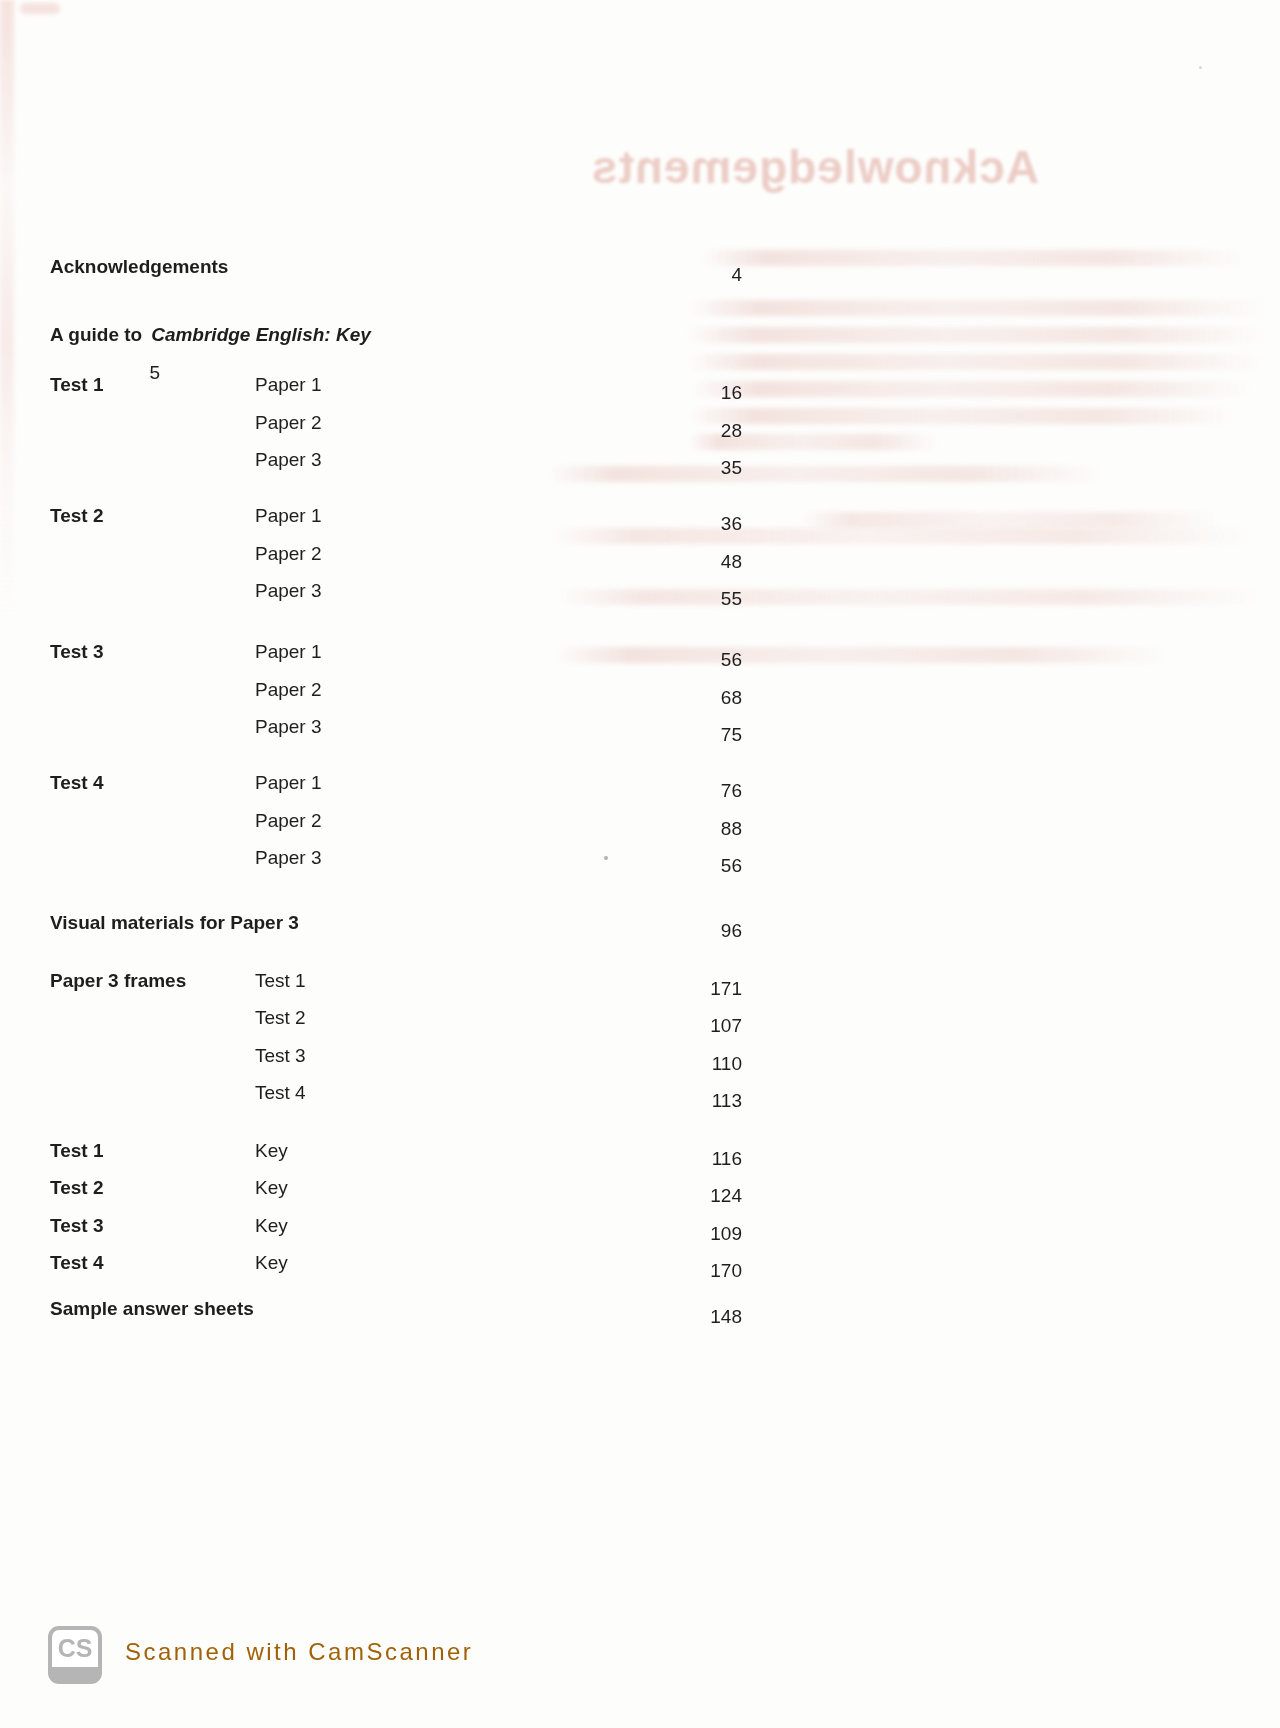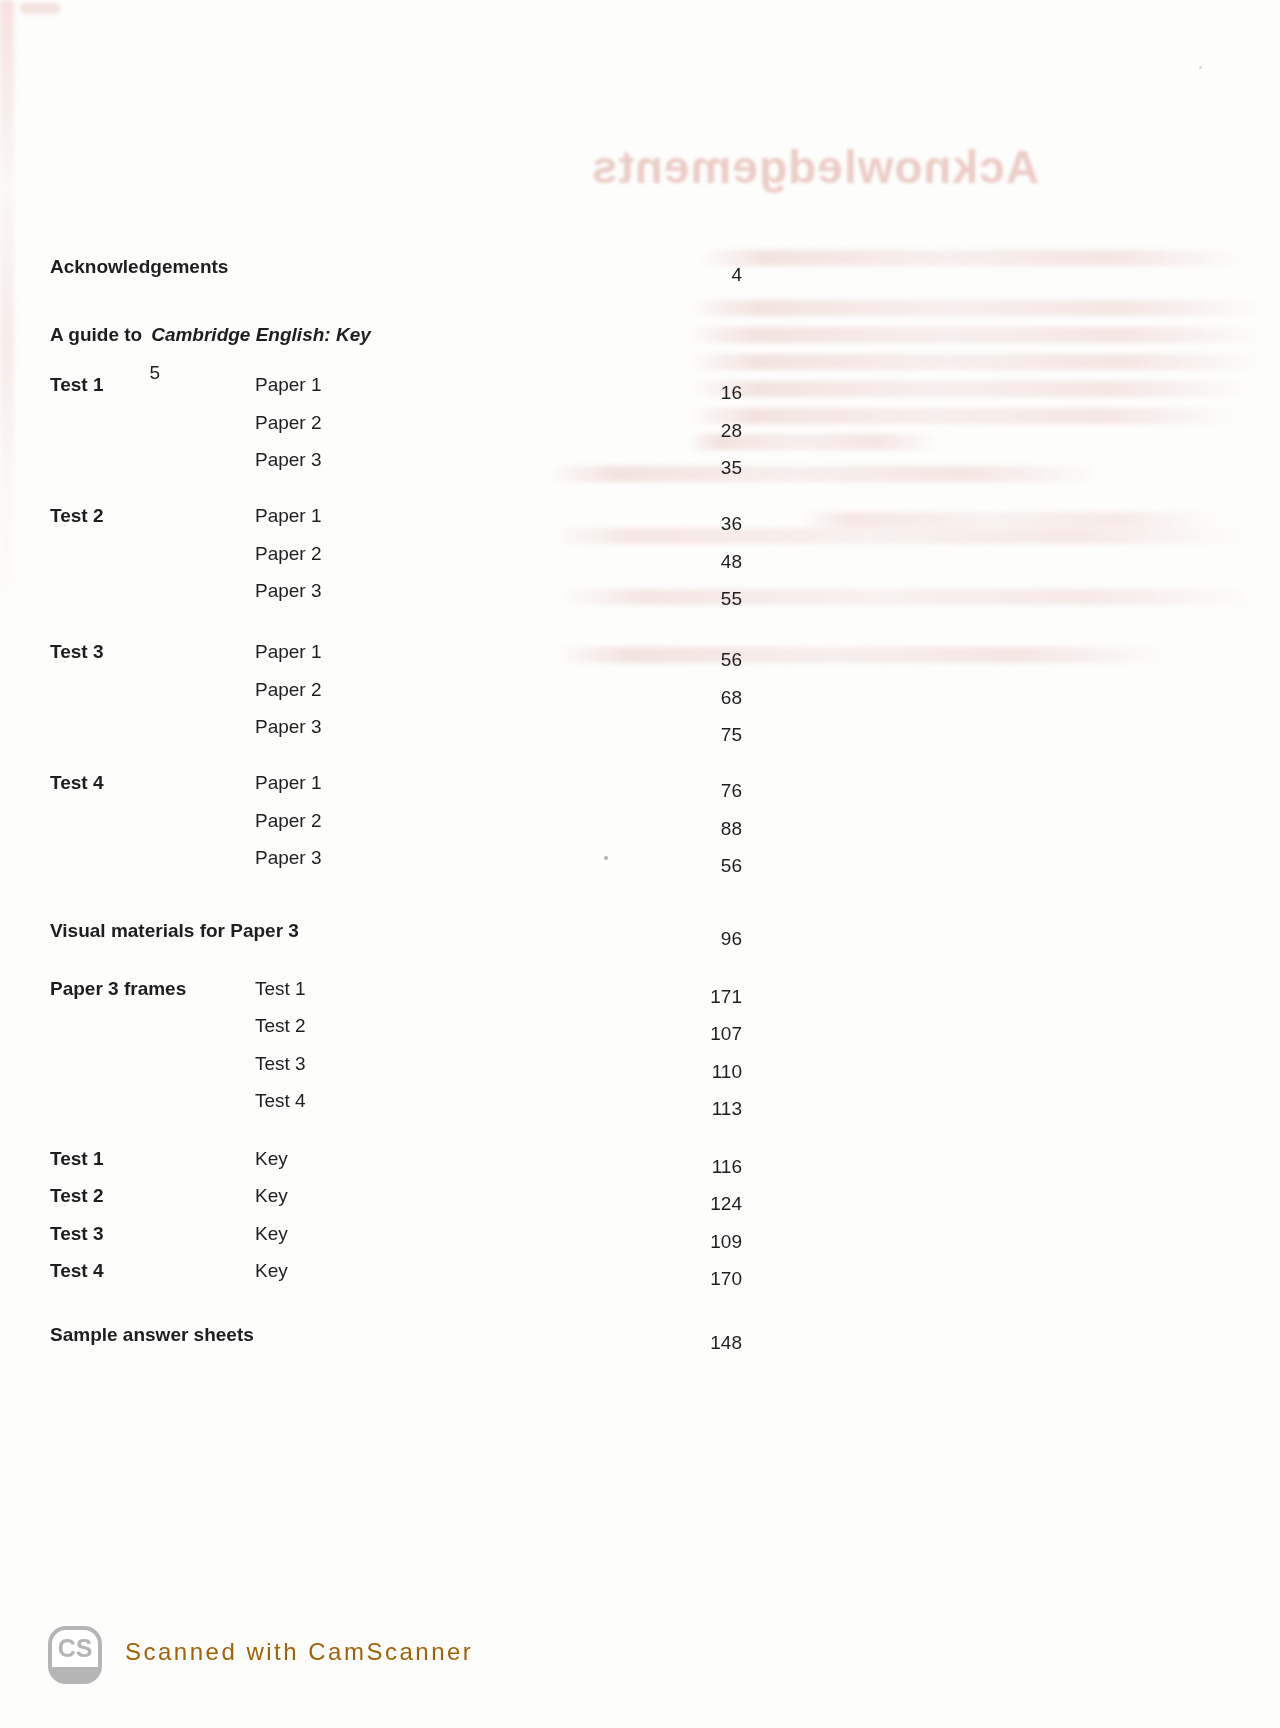--- a/index.html
+++ b/index.html
@@ -49,21 +49,21 @@
   .c1{flex:none;width:205px;font-weight:700;white-space:nowrap;}
   .c2{flex:1;font-weight:400;white-space:nowrap;}
   .bi{font-style:italic;font-weight:700;margin-left:9px;}
   .pg{
     flex:none;width:110px;text-align:right;font-weight:400;
     transform:translateY(8px);
   }
   
   .cs-badge{
     position:absolute;left:48px;top:1626px;width:54px;height:58px;
-    box-sizing:border-box;border:4.5px solid #b5b5b5;border-radius:18px;
+    box-sizing:border-box;border:4.5px solid #b5b5b5;border-radius:11px;
     background:#fff;
   }
   .cs-badge .cs-letters{
     position:absolute;top:5px;left:0;right:0;text-align:center;
     font-size:25px;line-height:26px;font-weight:700;color:#b5b5b5;letter-spacing:0;
   }
   .cs-badge .cs-band{
     position:absolute;left:0;right:0;bottom:0;height:13px;
     background:#b5b5b5;border-radius:0 0 5px 5px;
   }
@@ -169,21 +169,21 @@
       <span class="c1"></span>
       <span class="c2">Paper 2</span>
       <span class="pg">88</span>
     </div>
     <div class="row">
       <span class="c1"></span>
       <span class="c2">Paper 3</span>
       <span class="pg">56</span>
     </div>
 
-    <div class="row" style="margin-top:35px;justify-content:center;">
+    <div class="row" style="margin-top:27px;justify-content:center;">
       <span class="c1">Visual materials for Paper 3</span>
       <span class="c2"></span>
       <span class="pg">96</span>
     </div>
 
     <div class="row" style="margin-top:20.5px;">
       <span class="c1">Paper 3 frames</span>
       <span class="c2">Test 1</span>
       <span class="pg">171</span>
     </div>
@@ -217,21 +217,21 @@
       <span class="c1">Test 3</span>
       <span class="c2">Key</span>
       <span class="pg">109</span>
     </div>
     <div class="row">
       <span class="c1">Test 4</span>
       <span class="c2">Key</span>
       <span class="pg">170</span>
     </div>
 
-    <div class="row" style="margin-top:26px;">
+    <div class="row" style="margin-top:8px;">
       <span class="c1">Sample answer sheets</span>
       <span class="c2"></span>
       <span class="pg">148</span>
     </div>
 
   </div>
 
   <div class="cs-badge">
     <div class="cs-letters">CS</div>
     <div class="cs-band"></div>

